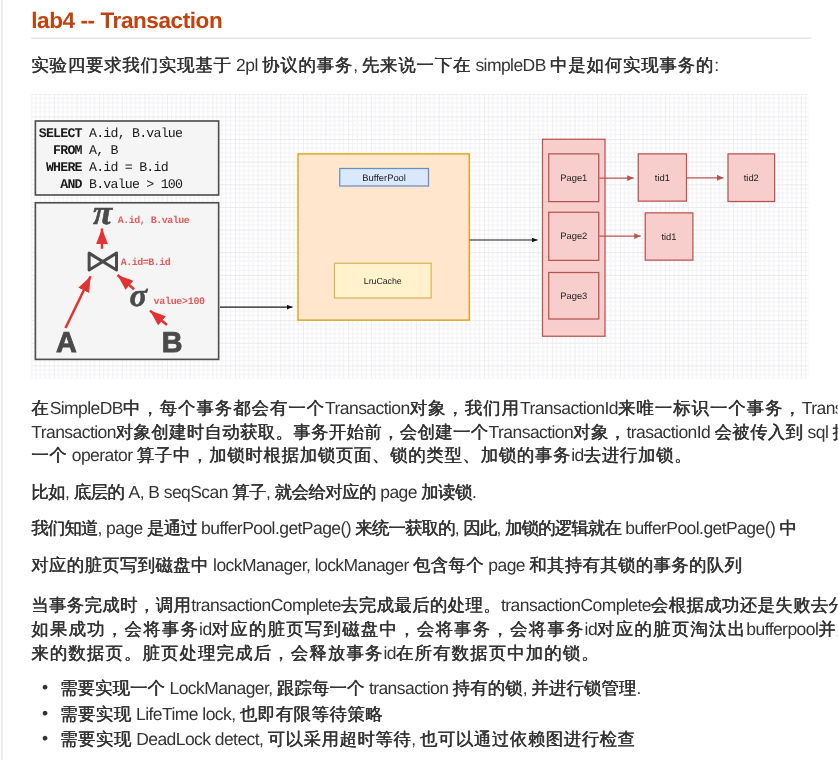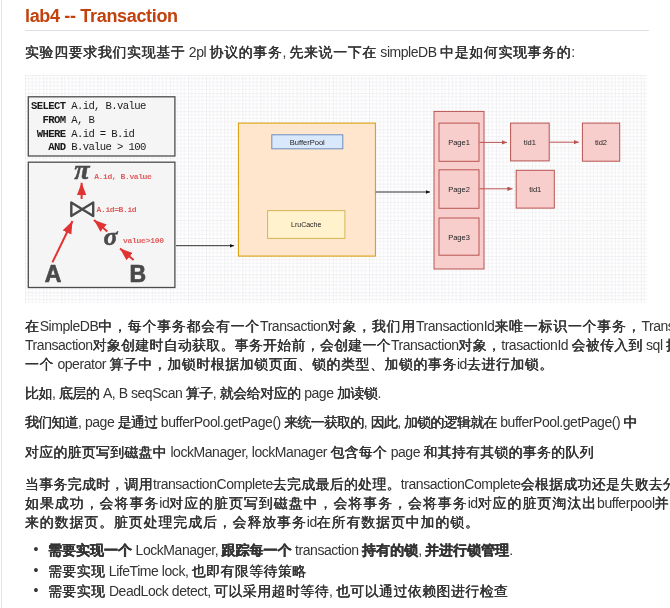--- a/index.html
+++ b/index.html
@@ -8,21 +8,21 @@
 #s0 .z{letter-spacing:0.58px;}
 #s1 .z{letter-spacing:0.70px;}
 #s2 .z{letter-spacing:0.20px;}
 #s3 .z{letter-spacing:0.48px;}
 #s4 .z{letter-spacing:-0.49px;text-align:center;}
 #s5 .z{letter-spacing:-0.75px;}
 #s6 .z{letter-spacing:0.20px;}
 #s7 .z{letter-spacing:0.22px;}
 #s8 .z{letter-spacing:0.92px;}
 #s9 .z{letter-spacing:0.83px;}
-#s10 .z{letter-spacing:0.02px;font-weight:bold;}
+#s10 .z{letter-spacing:0.02px;}
 #s11 .z{letter-spacing:0.35px;}
 #s12 .z{letter-spacing:0.37px;}
 .bullet{position:absolute;font-size:14px;}
 .z{text-shadow:0 0 0.5px rgba(51,51,51,0.95), 0.3px 0 0 rgba(51,51,51,0.5), -0.3px 0 0 rgba(51,51,51,0.5);}
 </style>
 </head>
 <body>
 
 <div style="position:absolute;left:1px;top:0;width:1px;height:608px;background:#e4e4e4;"></div>
 

